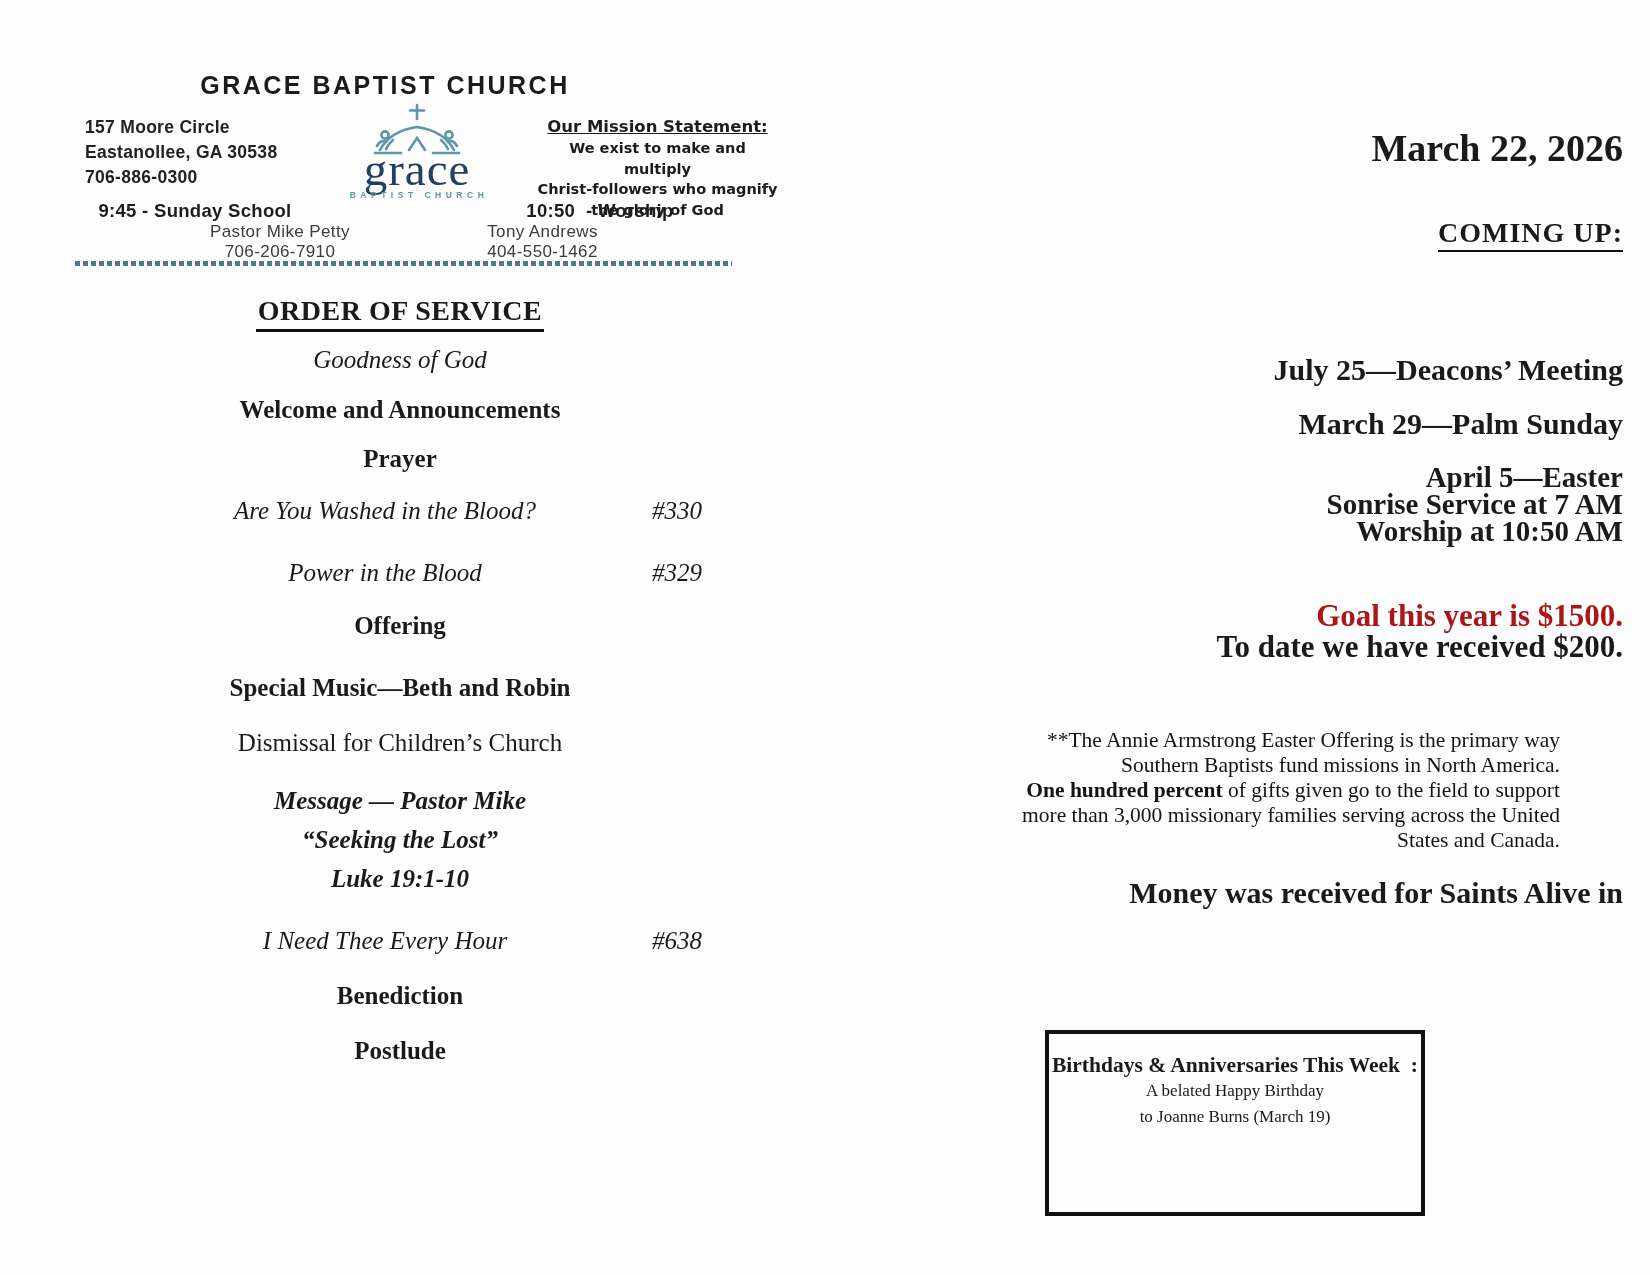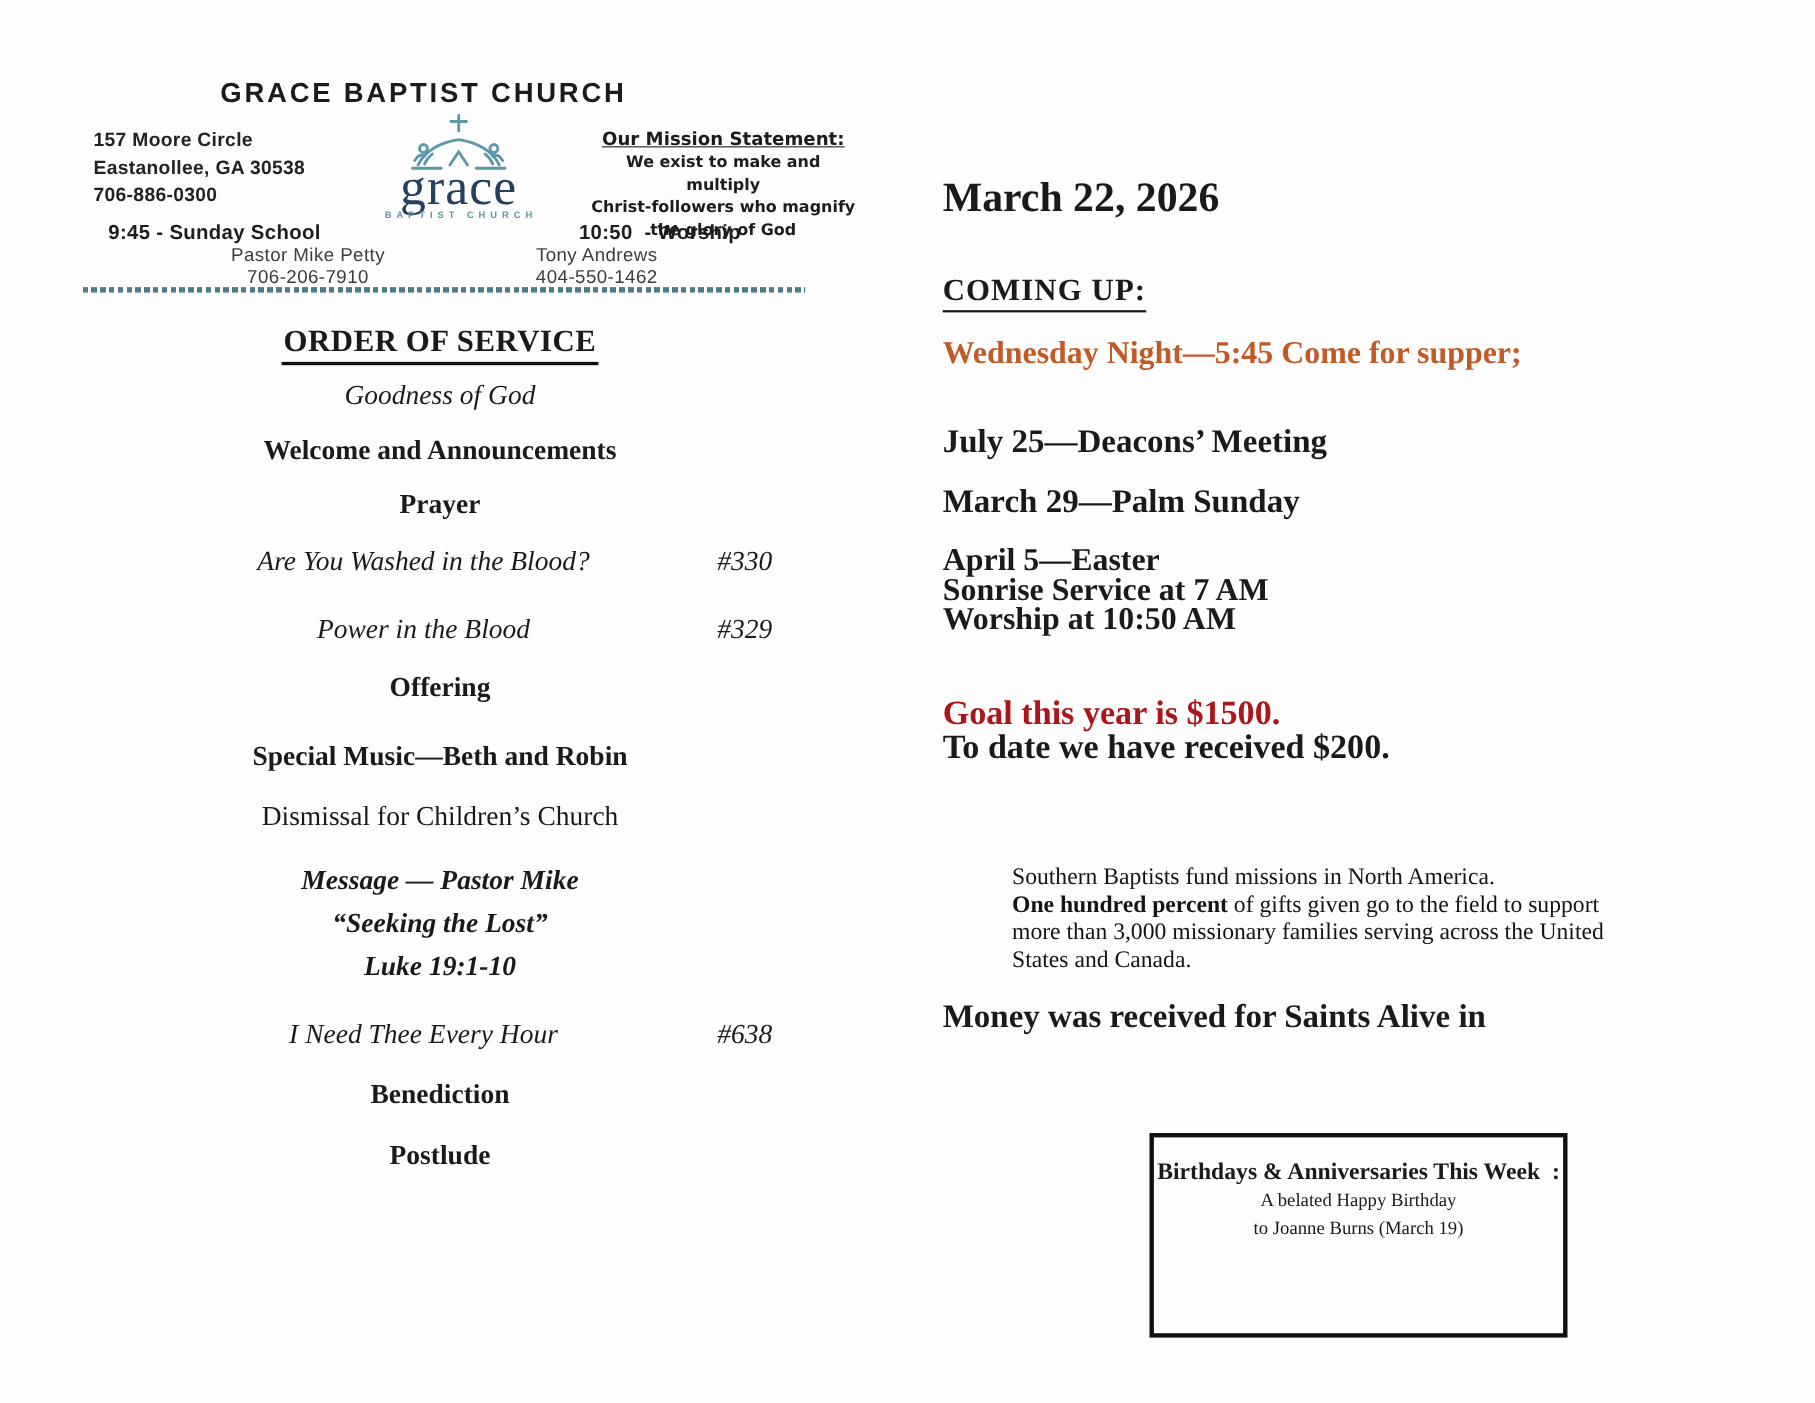--- a/index.html
+++ b/index.html
@@ -54,21 +54,21 @@
     display:inline-block;font-size:28px;line-height:34px;font-weight:bold;letter-spacing:.5px;
     border-bottom:3px solid #111;padding:0 2px 1px 2px;
   }
   .st-italic{font-style:italic;}
   .st-bold{font-weight:bold;}
   .st-bolditalic{font-weight:bold;font-style:italic;}
   .hymn-title{display:inline-block;position:relative;left:-15px;font-style:italic;}
   .hymn-number{position:absolute;right:28px;top:0;font-style:italic;}
   
   .right-col{position:absolute;left:857px;top:0;width:766px;}
-  .r-block{position:absolute;left:0;width:766px;text-align:left;margin-top:32px;}
+  .r-block{position:absolute;left:0;width:766px;text-align:right;}
   .date-line{top:127px;font-size:38px;line-height:42px;font-weight:bold;}
   .coming-up{top:218px;}
   .coming-up span{
     display:inline-block;font-size:28px;line-height:30px;font-weight:bold;letter-spacing:1px;
     border-bottom:2.5px solid #111;padding-bottom:2px;
   }
   .wed{top:276px;font-size:29px;line-height:27px;font-weight:bold;color:#C05A26;}
   .ev1{top:355px;font-size:30px;line-height:30px;font-weight:bold;}
   .ev2{top:409px;font-size:30px;line-height:30px;font-weight:bold;}
   .easter{top:464px;font-size:29px;line-height:27px;font-weight:bold;}
@@ -181,40 +181,39 @@
 
 <div class="right-col">
 
   <div class="r-block date-line">March 22, 2026</div>
 
   <div class="r-block coming-up">
     <span>COMING UP:</span>
   </div>
 
   <div class="r-block wed">
-    <div>Wednesday Night—5:45 Come for supper;</div>
   </div>
 
   <div class="r-block ev1">July 25—Deacons’ Meeting</div>
 
   <div class="r-block ev2">March 29—Palm Sunday</div>
 
   <div class="r-block easter">
     <div>April 5—Easter</div>
     <div>Sonrise Service at 7 AM</div>
     <div>Worship at 10:50 AM</div>
   </div>
 
   <div class="r-block offering">
     <div class="red">Goal this year is $1500.</div>
     <div>To date we have received $200.</div>
   </div>
 
   <div class="r-block note">
-    <br>
+    <span>**The Annie Armstrong Easter Offering is the primary way</span><br>
     <span>Southern Baptists fund missions in North America.</span><br>
     <b>One hundred percent</b><span> of gifts given go to the field to support</span><br>
     <span>more than 3,000 missionary families serving across the United</span><br>
     <span>States and Canada.</span>
   </div>
 
   <div class="r-block memorial">
     <div>Money was received for Saints Alive in</div>
   </div>
 

